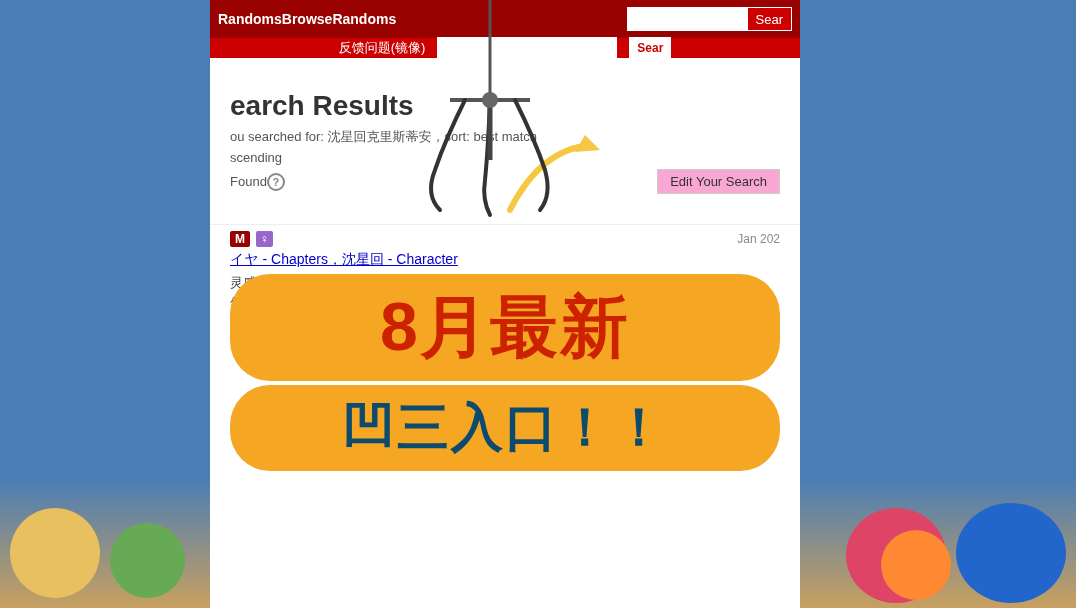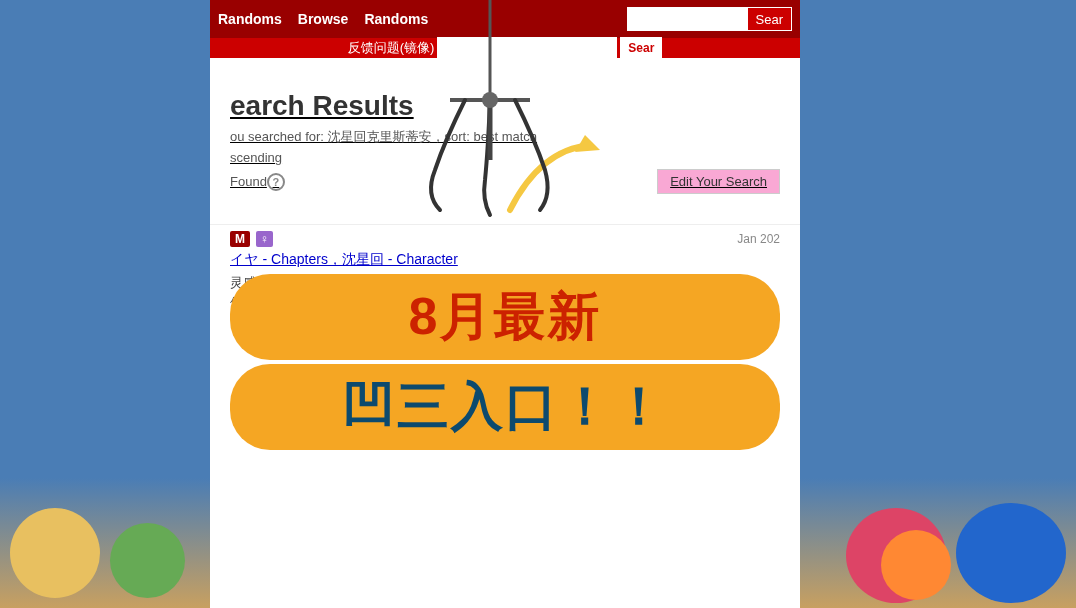--- a/index.html
+++ b/index.html
@@ -47,21 +47,21 @@
       overflow: hidden;
     }
 
     
     .nav-bar {
       background: #990000;
       height: 38px;
       display: flex;
       align-items: center;
       padding: 0 8px;
-      gap: 16px;
+      gap: 0;
     }
     .nav-item {
       color: #fff;
       font-size: 14px;
       font-weight: bold;
       cursor: pointer;
     }
     .nav-search-bar {
       margin-left: auto;
       display: flex;
@@ -85,21 +85,21 @@
       cursor: pointer;
     }
 
     
     .secondary-bar {
       background: #cc0000;
       height: 20px;
       display: flex;
       align-items: center;
       justify-content: center;
-      gap: 3px;
+      gap: 12px;
     }
     .secondary-text {
       color: #fff;
       font-size: 13px;
     }
     .secondary-input {
       height: 22px;
       width: 180px;
       border: none;
       padding: 0 4px;
@@ -113,21 +113,20 @@
       padding: 0 8px;
       font-size: 12px;
       cursor: pointer;
       font-weight: bold;
     }
 
     
     .results-section {
       padding: 32px 20px 10px 20px;
       background: #fff;
-      text-decoration: underline;
     }
     .results-title {
       font-size: 28px;
       font-weight: bold;
       color: #333;
       margin-bottom: 6px;
     }
     .results-query {
       font-size: 13px;
       color: #555;
@@ -175,21 +174,21 @@
       pointer-events: none;
     }
     .banner-orange {
       background: #f5a623;
       border-radius: 40px;
       padding: 8px 30px;
       margin: 4px 20px;
       text-align: center;
     }
     .banner-text-1 {
-      font-size: 52px;
+      font-size: 68px;
       font-weight: 900;
       color: #cc2200;
       font-family: 'Arial Black', sans-serif;
       letter-spacing: 2px;
     }
     .banner-text-2 {
       font-size: 52px;
       font-weight: 900;
       color: #0c4a6e;
       font-family: 'Arial Black', sans-serif;

